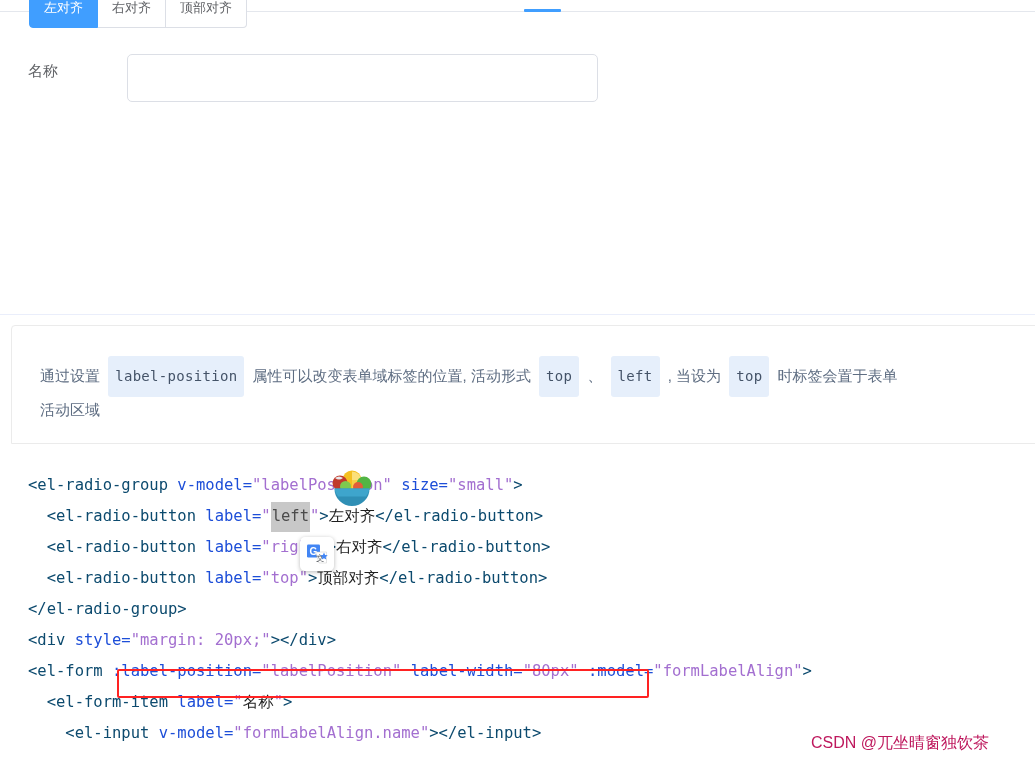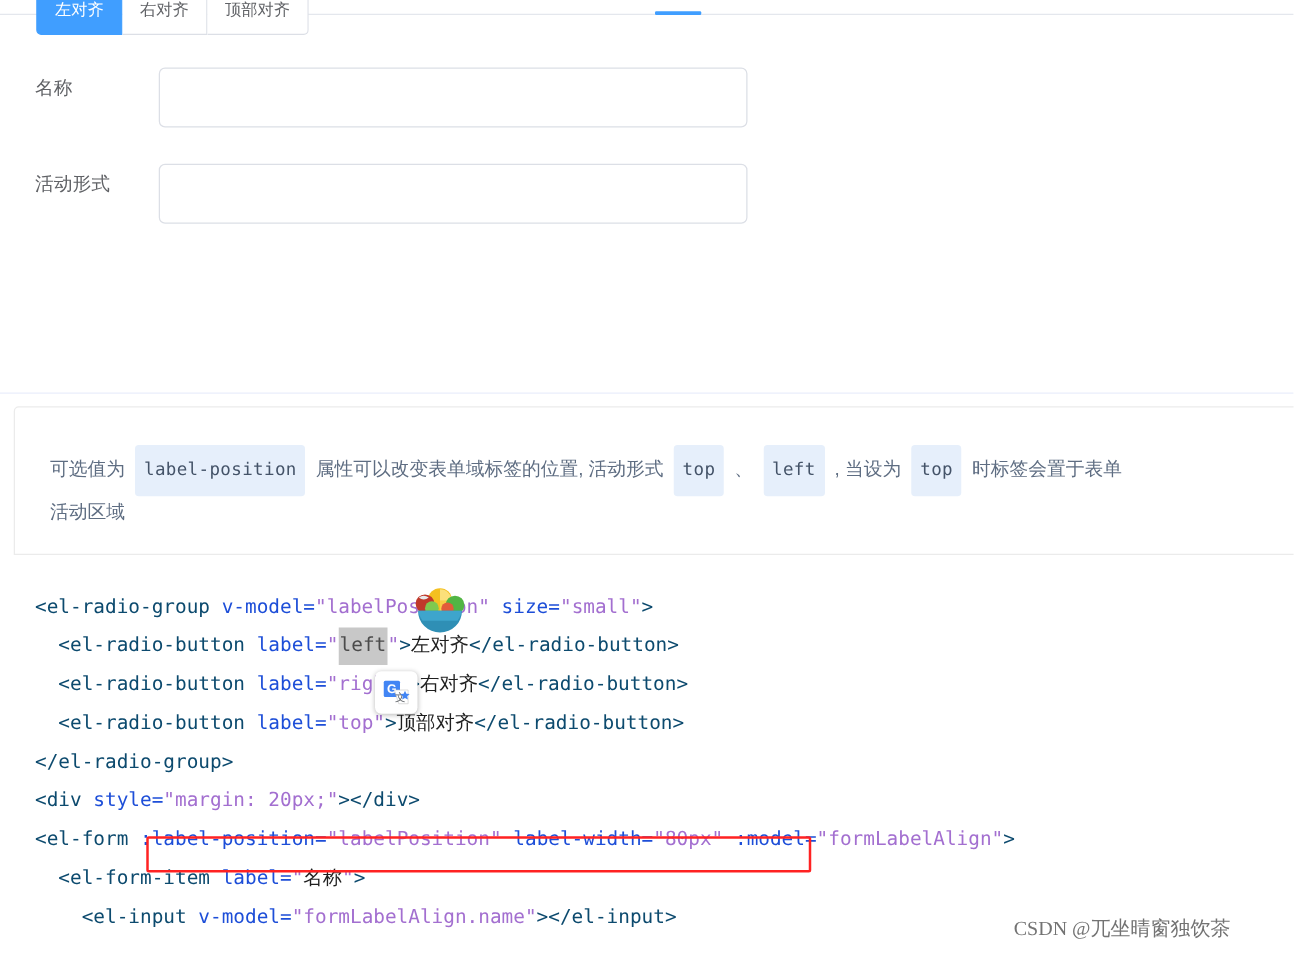--- a/index.html
+++ b/index.html
@@ -203,23 +203,23 @@
     display: flex;
     align-items: center;
     justify-content: center;
   }
 
   
   .watermark {
     position: absolute;
     left: 811px; top: 733px;
     font-size: 16px;
-    color: #737373;
+    color: #be185d;
     white-space: nowrap;
-    font-family: Liberation Serif, serif;
+    font-family: Liberation Sans, sans-serif;
   }
 </style>
 </head>
 <body>
 
 <div id="page">
 
   <div class="topbar-rule"></div>
   <div class="tab-underline"></div>
 
@@ -233,31 +233,27 @@
       <div class="radio-btn">
         <span>顶部对齐</span>
       </div>
     </div>
 
   <div class="demo-form" id="demo-form">
       <div class="form-item">
         <div class="form-label">名称</div>
         <div class="form-input"><input type="text" placeholder="" style=""></div>
       </div>
-      <div class="form-item">
-        <div class="form-label">活动形式</div>
-        <div class="form-input"><input type="text" placeholder="" style=""></div>
-      </div>
     </div>
 
   <div class="section-divider"></div>
 
   <div class="desc-panel">
     <div class="desc-text">
-      <span>可选值为</span>
+      <span>通过设置</span>
       <span class="code-chip">label-position</span>
       <span>属性可以改变表单域标签的位置, 活动形式</span>
       <span class="code-chip">top</span>
       <span>、</span>
       <span class="code-chip">left</span>
       <span>, 当设为</span>
       <span class="code-chip">top</span>
       <span>时标签会置于表单</span>
     </div>
     <div class="desc-line2">活动区域</div>

